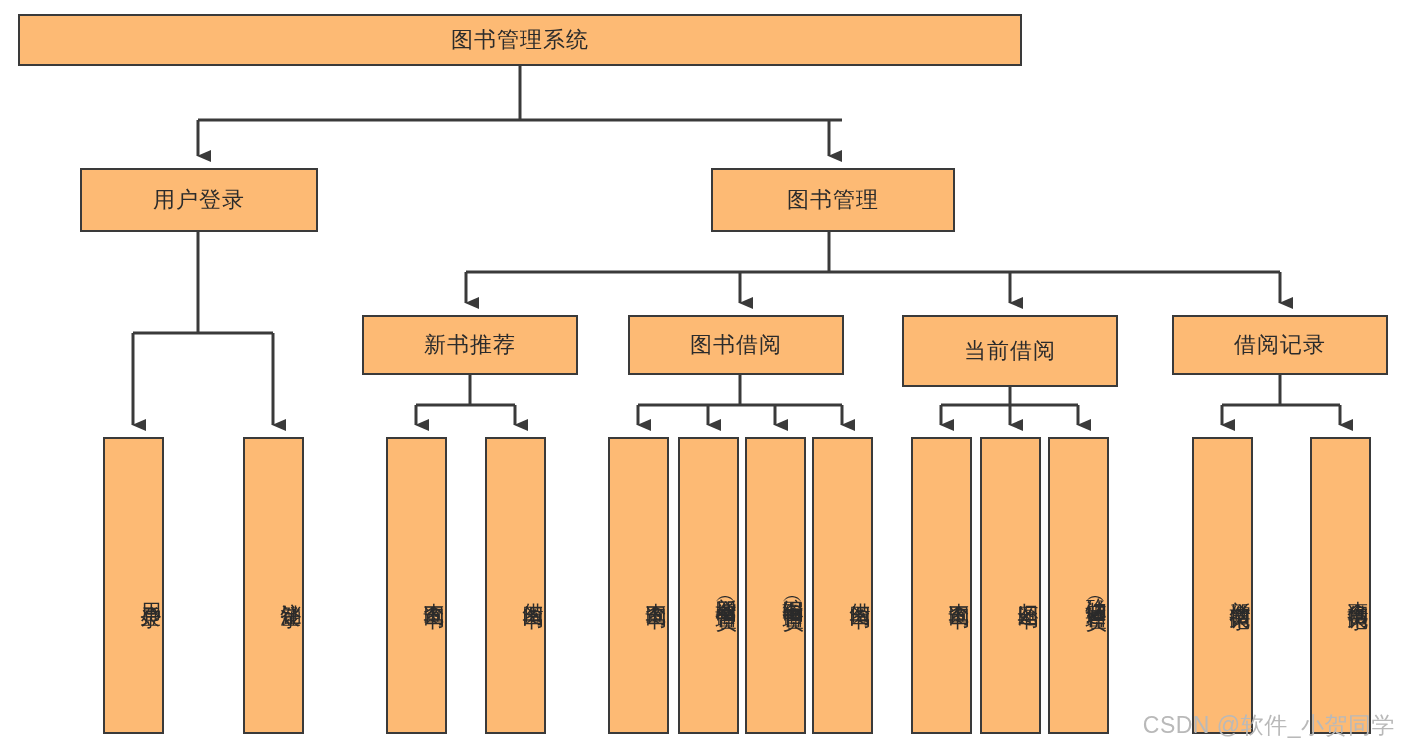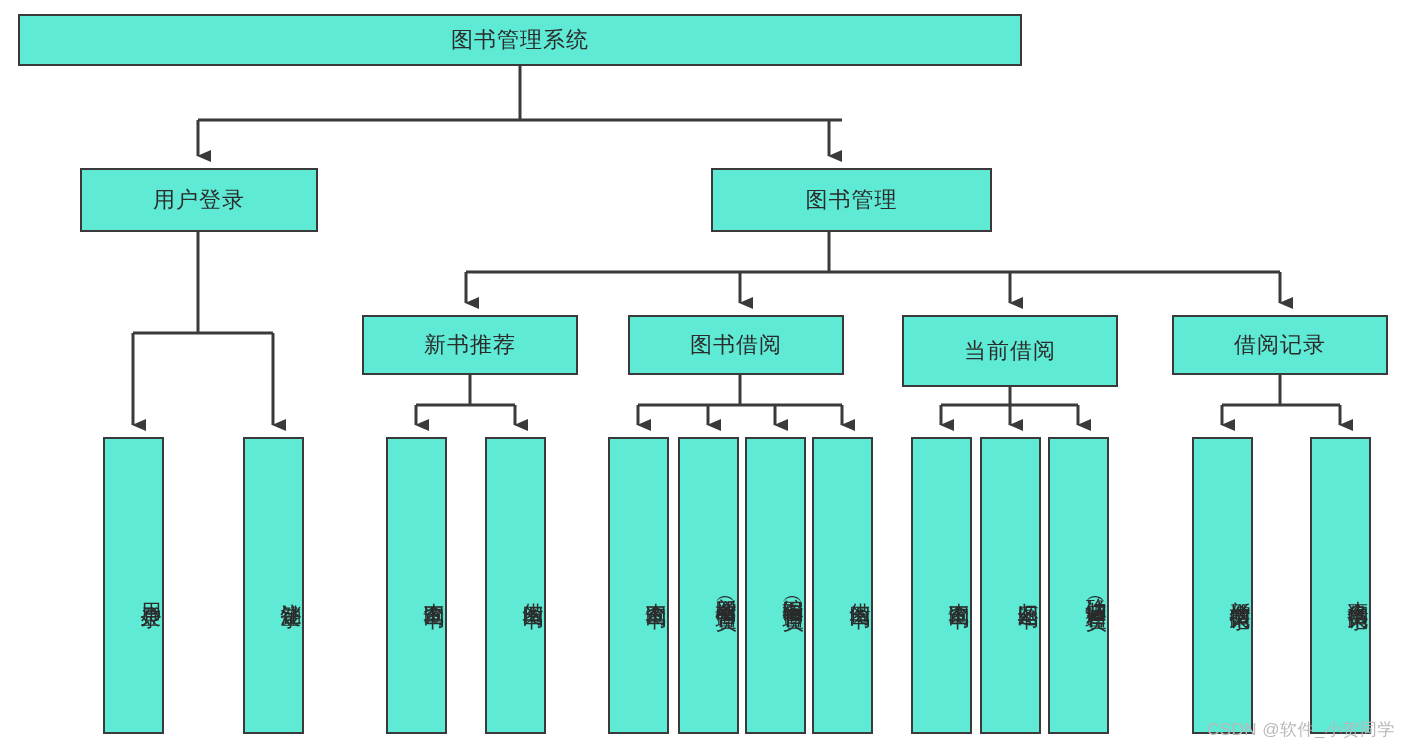--- a/index.html
+++ b/index.html
@@ -22,21 +22,21 @@
     position: absolute;
     left: 0;
     top: 0;
     width: 1405px;
     height: 747px;
     pointer-events: none;
   }
   .node {
     position: absolute;
     box-sizing: border-box;
-    background: #5eead4;
+    background: #fdba74;
     border: 2px solid #3a3a3a;
     display: flex;
     align-items: center;
     justify-content: center;
     color: #2b2b2b;
     z-index: 2;
   }
   .node-h {
     font-size: 22px;
     letter-spacing: 1px;
@@ -54,21 +54,21 @@
     white-space: nowrap;
   }
   .node-v .vtext {
     writing-mode: vertical-rl;
     text-orientation: upright;
   }
   .watermark {
     position: absolute;
     right: 10px;
     bottom: 6px;
-    font-size: 17px;
+    font-size: 23px;
     color: #b9b9b9;
     letter-spacing: 0.5px;
     z-index: 3;
     white-space: nowrap;
     text-align: center;
   }
 </style>
 </head>
 <body>
 
@@ -124,21 +124,21 @@
     </g>
   </svg>
 
   <div class="node node-h" style="left:18px; top:14px; width:1004px; height:52px;">
     <span>图书管理系统</span>
   </div>
 
   <div class="node node-h" style="left:80px; top:168px; width:238px; height:64px;">
     <span>用户登录</span>
   </div>
-  <div class="node node-h" style="left:711px; top:168px; width:281px; height:64px;">
+  <div class="node node-h" style="left:711px; top:168px; width:244px; height:64px;">
     <span>图书管理</span>
   </div>
 
   <div class="node node-h" style="left:362px; top:315px; width:216px; height:60px;">
     <span>新书推荐</span>
   </div>
   <div class="node node-h" style="left:628px; top:315px; width:216px; height:60px;">
     <span>图书借阅</span>
   </div>
   <div class="node node-h" style="left:902px; top:315px; width:216px; height:72px;">

